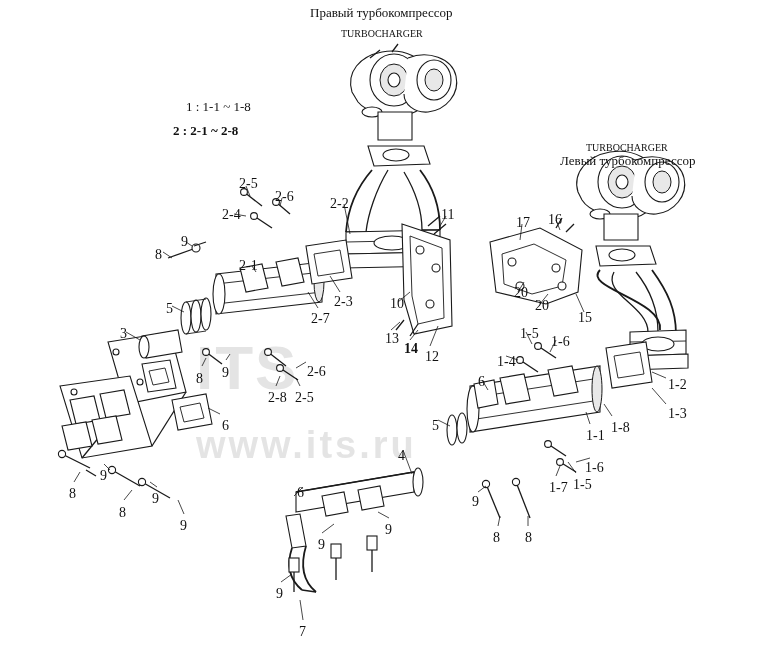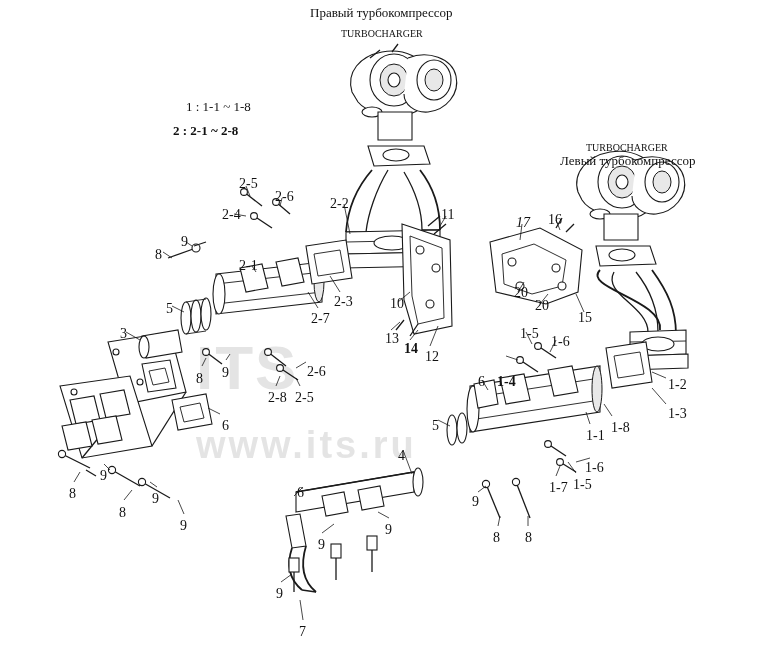--- a/index.html
+++ b/index.html
@@ -355,39 +355,39 @@
 
   <div class="label legend" style="left:186px; top:100px;">1 : 1-1 ~ 1-8</div>
   <div class="label legend" style="left:173px; top:124px;font-weight:bold;">2 : 2-1 ~ 2-8</div>
 
   <div id="callout-layer">
       <div class="label num" style="left: 239px; top: 176px;">2-5</div>
       <div class="label num" style="left: 275px; top: 189px;">2-6</div>
       <div class="label num" style="left: 222px; top: 207px;">2-4</div>
       <div class="label num" style="left: 330px; top: 196px;">2-2</div>
       <div class="label num" style="left: 441px; top: 207px;">11</div>
-      <div class="label num" style="left: 516px; top: 215px; font-style: italic;">17</div>
+      <div class="label num" style="left: 516px; top: 215px;">17</div>
       <div class="label num" style="left: 548px; top: 212px;">16</div>
       <div class="label num" style="left: 155px; top: 247px;">8</div>
       <div class="label num" style="left: 181px; top: 234px;">9</div>
       <div class="label num" style="left: 239px; top: 258px;">2-1</div>
       <div class="label num" style="left: 334px; top: 294px;">2-3</div>
       <div class="label num" style="left: 311px; top: 311px;">2-7</div>
       <div class="label num" style="left: 390px; top: 296px;">10</div>
       <div class="label num" style="left: 514px; top: 285px;">20</div>
       <div class="label num" style="left: 535px; top: 298px;">20</div>
       <div class="label num" style="left: 578px; top: 310px;">15</div>
       <div class="label num" style="left: 166px; top: 301px;">5</div>
       <div class="label num" style="left: 120px; top: 326px;">3</div>
       <div class="label num" style="left: 385px; top: 331px;">13</div>
       <div class="label num" style="left: 404px; top: 341px; font-weight: bold;">14</div>
       <div class="label num" style="left: 425px; top: 349px;">12</div>
       <div class="label num" style="left: 520px; top: 326px;">1-5</div>
       <div class="label num" style="left: 551px; top: 334px;">1-6</div>
-      <div class="label num" style="left: 497px; top: 374px; font-weight: bold;">1-4</div>
+      <div class="label num" style="left: 497px; top: 354px;">1-4</div>
       <div class="label num" style="left: 668px; top: 377px;">1-2</div>
       <div class="label num" style="left: 307px; top: 364px;">2-6</div>
       <div class="label num" style="left: 196px; top: 371px;">8</div>
       <div class="label num" style="left: 222px; top: 365px;">9</div>
       <div class="label num" style="left: 268px; top: 390px;">2-8</div>
       <div class="label num" style="left: 295px; top: 390px;">2-5</div>
       <div class="label num" style="left: 222px; top: 418px;">6</div>
       <div class="label num" style="left: 478px; top: 374px;">6</div>
       <div class="label num" style="left: 586px; top: 428px;">1-1</div>
       <div class="label num" style="left: 668px; top: 406px;">1-3</div>

